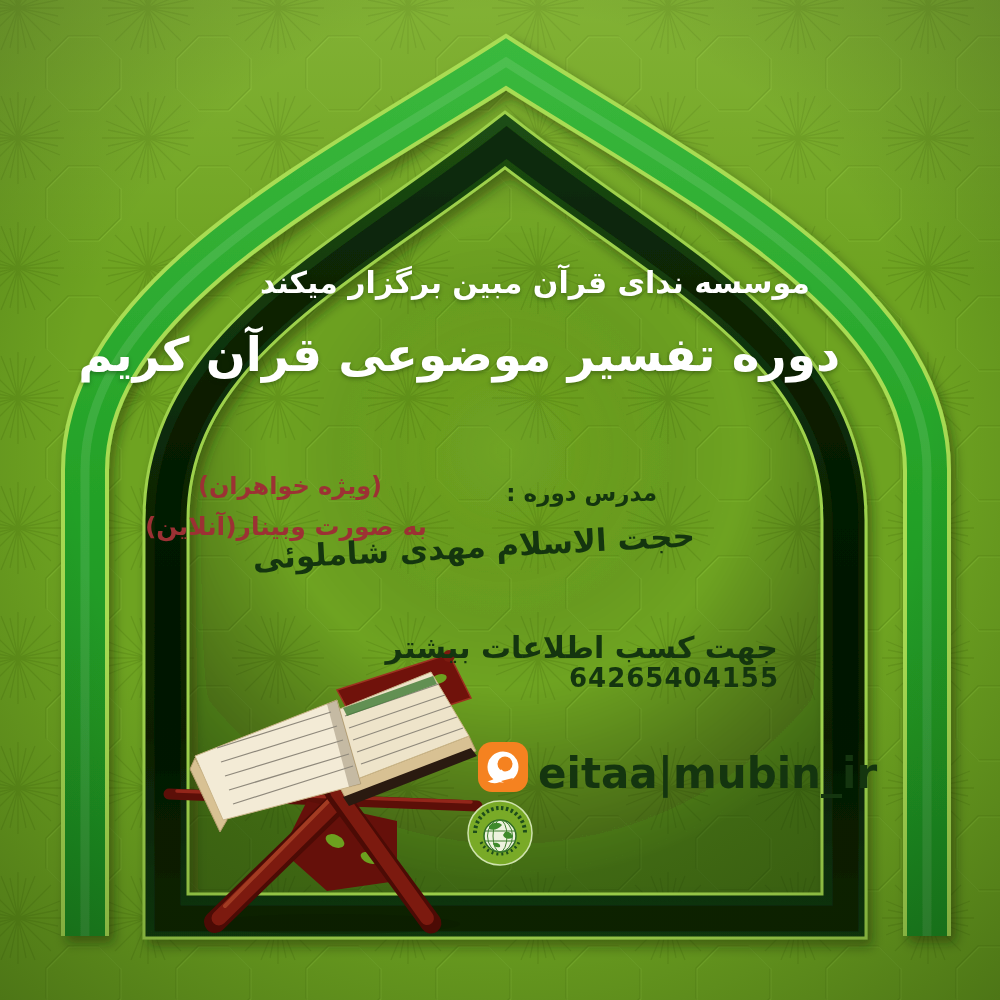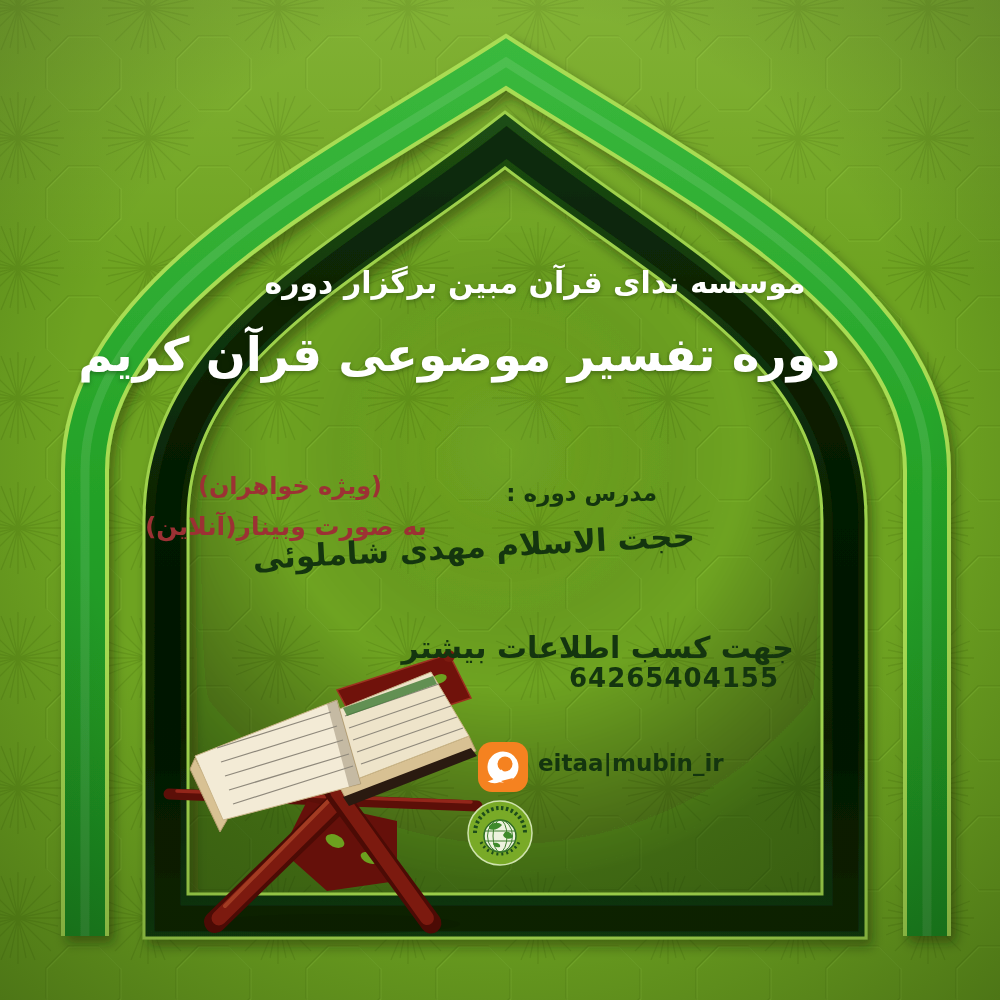--- a/index.html
+++ b/index.html
@@ -130,46 +130,46 @@
         <line x1="120" y1="112" x2="234" y2="76"></line>
         <line x1="124" y1="126" x2="240" y2="90"></line>
         <line x1="128" y1="140" x2="246" y2="104"></line>
         <line x1="132" y1="154" x2="252" y2="118"></line>
         <line x1="136" y1="168" x2="256" y2="130"></line>
       </g>
       <polygon points="246,72 336,40 340,48 250,80" fill="#3f7a35" opacity="0.8"></polygon>
     </g>
   </svg>
 
-  <div class="abs txt white-txt center" dir="rtl" style="left:260px;top:266px;width:550px;font-size:30px">موسسه ندای قرآن مبین برگزار دوره</div>
+  <div class="abs txt white-txt center" dir="rtl" style="left:260px;top:266px;width:550px;font-size:30px">موسسه ندای قرآن مبین برگزار میکند</div>
 
   <div class="abs txt white-txt center" dir="rtl" style="left:220px;top:328px;width:620px;font-size:47px">دوره تفسیر موضوعی قرآن کریم</div>
 
 
   <div class="abs txt dark-txt" dir="rtl" style="right:343px;top:480px;font-size:23px">مدرس دوره :</div>
 
   <div class="abs txt red-txt center" dir="rtl" style="left:167px;top:513px;width:260px;font-size:25px">به صورت وبینار(آنلاین)</div>
 
   <div class="abs txt red-txt center" dir="rtl" style="left:190px;top:473px;width:200px;font-size:24px">(ویژه خواهران)</div>
 
   <div class="abs txt dark-txt center" dir="rtl" style="left:355px;top:527px;width:340px;font-size:31px;transform:rotate(-3deg)">حجت الاسلام مهدی شاملوئی</div>
 
-  <div class="abs txt dark-txt center" dir="rtl" style="left:474px;top:631px;width:320px;font-size:30px">جهت کسب اطلاعات بیشتر</div>
+  <div class="abs txt dark-txt center" dir="rtl" style="left:458px;top:631px;width:320px;font-size:30px">جهت کسب اطلاعات بیشتر</div>
 
   <div class="abs txt dark-txt" dir="ltr" style="right:221px;top:664px;font-size:26px;letter-spacing:1px">64265404155</div>
 
 
   <svg class="abs" style="left:477px;top:741px" width="52" height="52" viewBox="0 0 52 52">
     <rect x="1" y="1" width="50" height="50" rx="14" fill="#f58220"></rect>
     <circle cx="26" cy="26" r="15.5" fill="#ffffff"></circle>
     <circle cx="28" cy="23" r="7.5" fill="#f58220"></circle>
     <path d="M21 31 C19 38 14 40 10.5 40 C15.5 43.5 22.5 43 26 38 C28.5 34.5 27 30.5 24.5 28.5 Z" fill="#ffffff"></path>
     <path d="M24 40 L32 45 L36 37 Z" fill="#f58220"></path>
   </svg>
-  <div class="abs txt dark-txt" dir="ltr" style="left:538px;top:750px;font-size:23px">eitaa|mubin_ir</div>
+  <div class="abs txt dark-txt" dir="ltr" style="left:538px;top:750px;font-size:42px">eitaa|mubin_ir</div>
 
   <svg class="abs" style="left:465px;top:798px" width="70" height="70" viewBox="0 0 70 70">
     <circle cx="35" cy="35" r="32" fill="#79aa27" stroke="#cfe3ae" stroke-width="1.5"></circle>
     <path d="M10,35 A25,25 0 0 1 60,35" fill="none" stroke="#1e4d1a" stroke-width="4" stroke-dasharray="2.5,2.5"></path>
     <path d="M16,44 A21,21 0 0 0 54,44" fill="none" stroke="#1e4d1a" stroke-width="3" stroke-dasharray="2,3"></path>
     <g>
       <circle cx="35" cy="38" r="16" fill="#eef3df" stroke="#2f6b24" stroke-width="1.5"></circle>
       <ellipse cx="35" cy="38" rx="7" ry="16" fill="none" stroke="#3f7f2d" stroke-width="1"></ellipse>
       <ellipse cx="35" cy="38" rx="12.5" ry="16" fill="none" stroke="#3f7f2d" stroke-width="1"></ellipse>
       <line x1="19" y1="33" x2="51" y2="33" stroke="#3f7f2d" stroke-width="1"></line>

